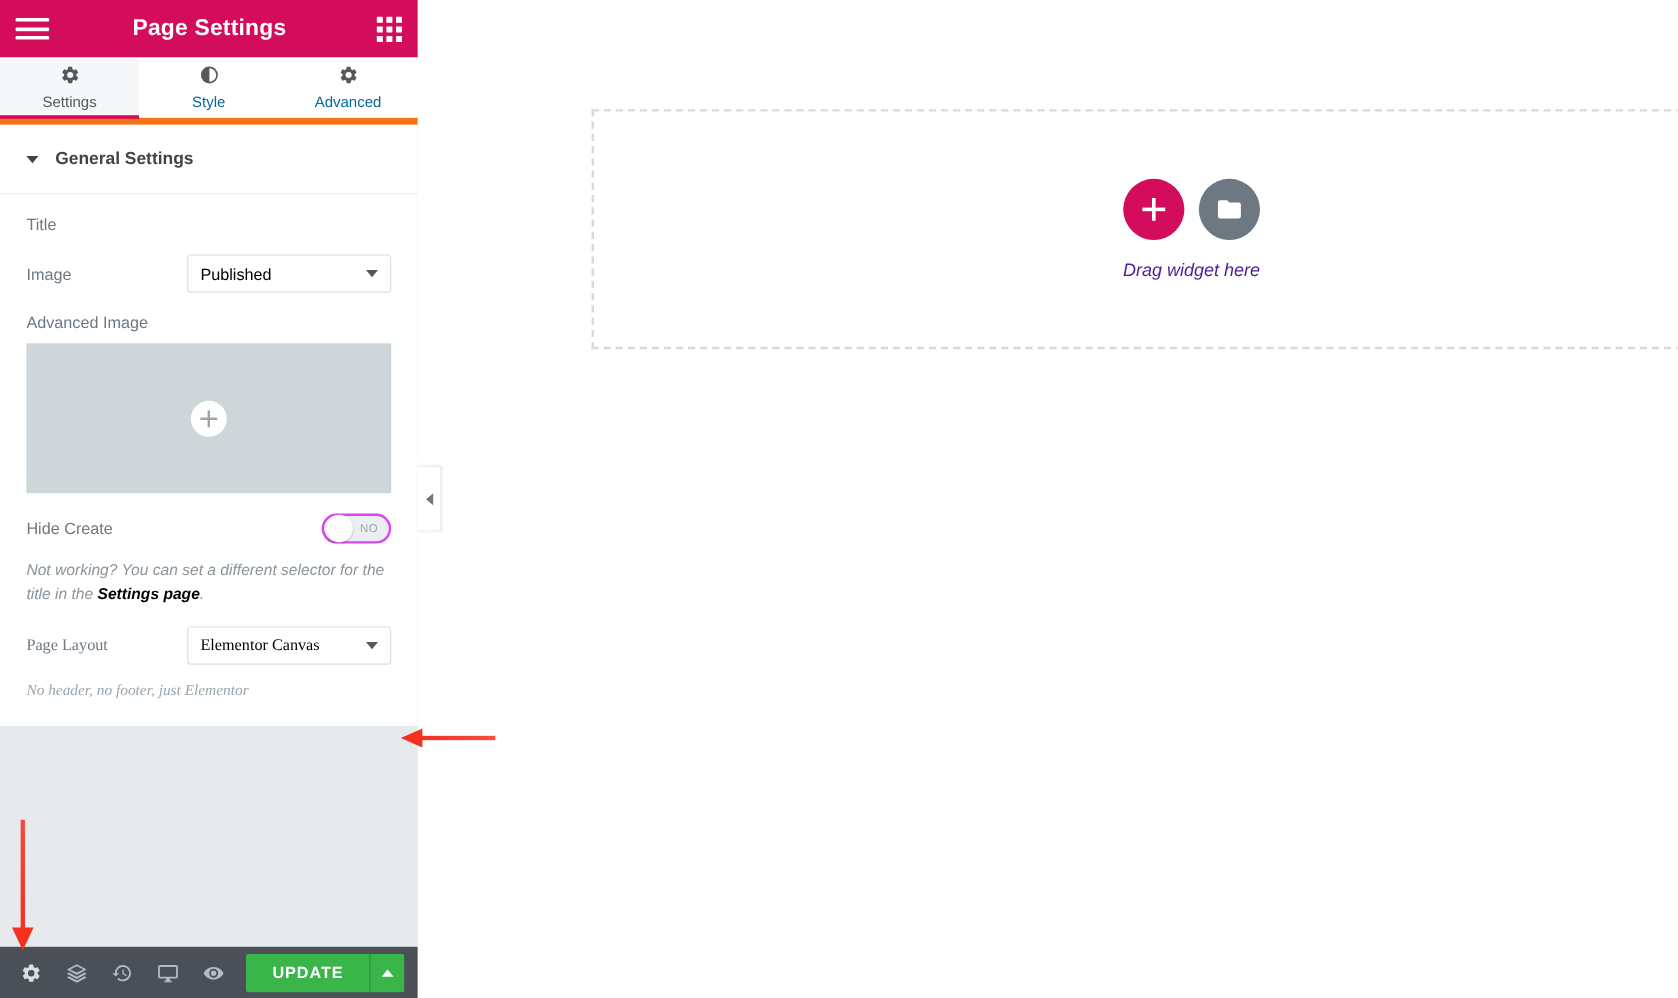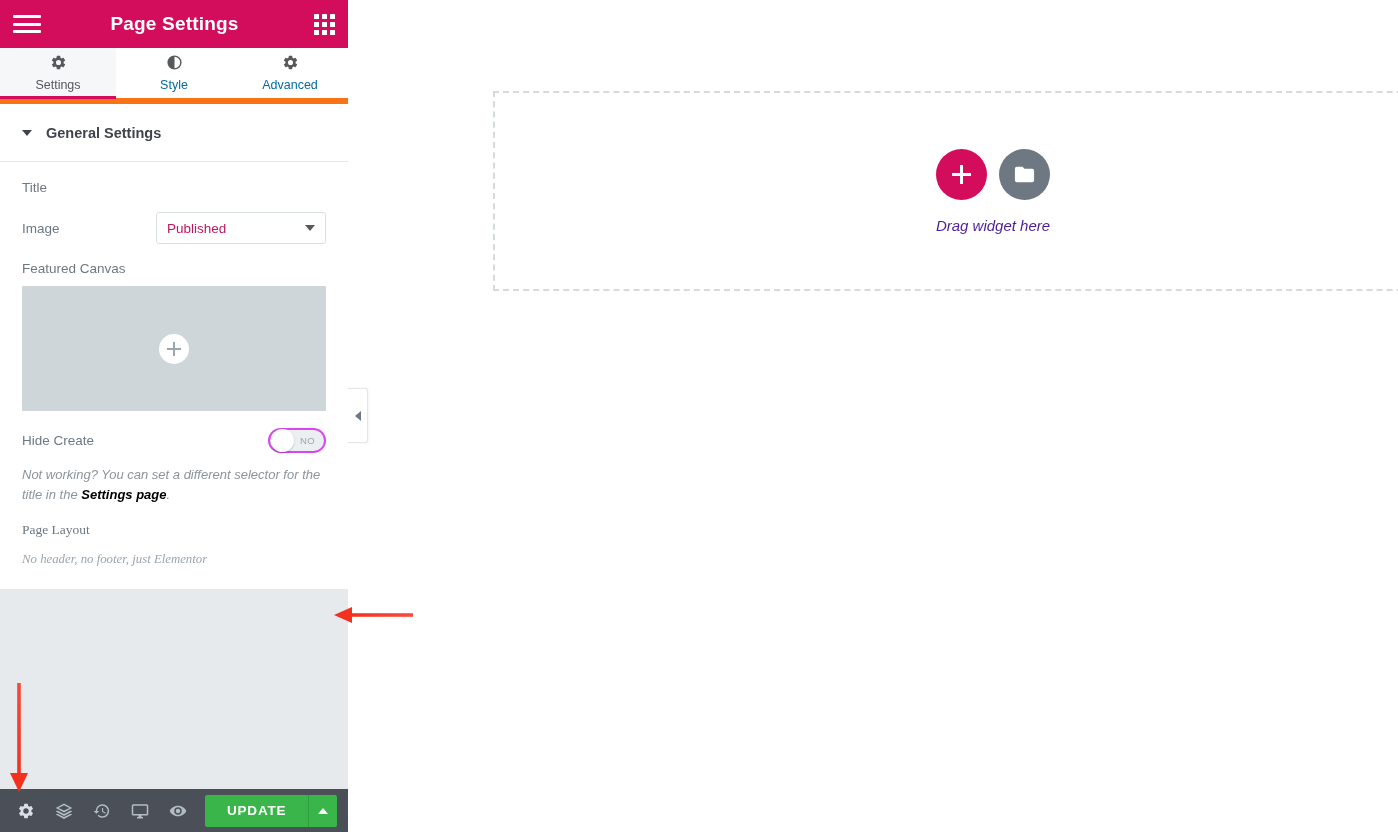--- a/index.html
+++ b/index.html
@@ -186,21 +186,21 @@
     border: 1px solid #dadfe2;
     border-radius: 3px;
     background: #ffffff;
     display: flex;
     align-items: center;
     padding: 0 10px;
     cursor: pointer;
   }
   .select-box .sel-val {
     font-size: 13.5px;
-    color: #be185d;
+    color: #000000;
     flex: 1;
     white-space: nowrap;
     overflow: hidden;
   }
   .select-box .sel-arrow {
     width: 0; height: 0;
     border-left: 5px solid transparent;
     border-right: 5px solid transparent;
     border-top: 6px solid #55595c;
     margin-left: 6px;
@@ -504,40 +504,44 @@
 
       <div class="ctrl ctrl-row">
         <span class="ctrl-label">Image</span>
         <div class="select-box">
           <span class="sel-val">Published</span>
           <span class="sel-arrow"></span>
         </div>
       </div>
 
       <div class="ctrl">
-        <span class="ctrl-label">Featured Canvas</span>
+        <span class="ctrl-label">Advanced Image</span>
         <div class="media-box">
           <span class="media-plus"></span>
         </div>
       </div>
 
       <div class="ctrl">
         <div class="ctrl-row">
           <span class="ctrl-label">Hide Create</span>
           <div class="switch">
             <span class="knob"></span>
             <span class="sw-text">NO</span>
           </div>
         </div>
         <p class="hint"><span>Not working? You can set a different selector for the title in the </span><a href="#">Settings page</a><span>.</span></p>
       </div>
 
       <div class="ctrl" style="margin-bottom:0;">
         <div class="ctrl-row">
           <span class="ctrl-label">Page Layout</span>
+          <div class="select-box">
+            <span class="sel-val">Elementor Canvas</span>
+            <span class="sel-arrow"></span>
+          </div>
         </div>
         <p class="hint-small">No header, no footer, just Elementor</p>
       </div>
 
     </div>
 
     <div class="panel-filler"></div>
 
     <div class="toolbar">
       <div class="tb-btn highlight">

